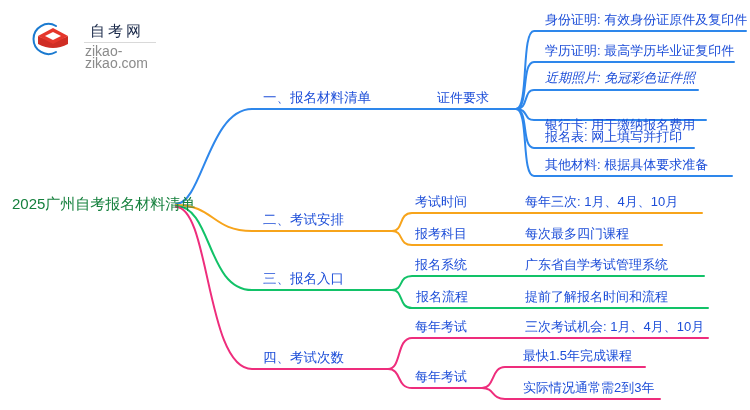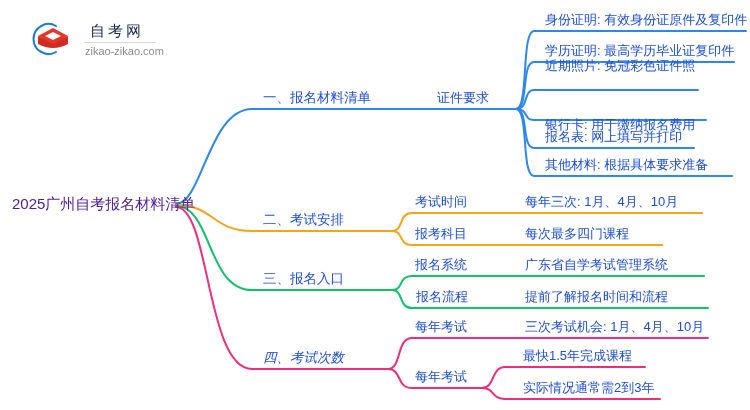--- a/index.html
+++ b/index.html
@@ -5,31 +5,31 @@
   html,body{margin:0;padding:0;}
   body{
     width:750px;height:410px;position:relative;overflow:hidden;background:#ffffff;
     font-family:"Liberation Sans","DejaVu Sans",sans-serif;
   }
   #connectors{position:absolute;left:0;top:0;z-index:0;}
   .node{
     position:absolute;white-space:nowrap;z-index:2;
     color:#1d4ed8;font-size:13px;line-height:20px;cursor:default;
   }
-  .root-label{font-size:15px;line-height:22px;color:#4c1d95;}
+  .root-label{font-size:15px;line-height:22px;color:#15803d;}
   .branch-label{font-size:13.5px;}
   path{fill:none;stroke-width:2;stroke-linecap:round;}
   .logo{position:absolute;left:26px;top:14px;width:150px;height:48px;z-index:2;}
   .logo-icon{position:absolute;left:0;top:6px;}
   .logo-title{
     position:absolute;left:64px;top:8px;font-size:15px;font-weight:normal;
     color:#1b2a4a;letter-spacing:3px;line-height:18px;
   }
   .logo-divider{position:absolute;left:58px;top:28px;width:72px;height:1px;background:#d9d9d9;}
-  .logo-domain{position:absolute;left:59px;top:31px;font-size:11px;color:#8b8b8b;line-height:12px;}
+  .logo-domain{position:absolute;left:59px;top:31px;font-size:14px;color:#8b8b8b;line-height:12px;}
 </style>
 </head>
 <body>
 
 <svg id="connectors" width="750" height="410">
 
   <path d="M 176,204 C 202,204 209,109 252,109 L 516,109" style="stroke: rgb(46, 135, 235);"></path>
   <path d="M 516,109 C 529,109 521,31 534,31 L 746,31" style="stroke: rgb(46, 135, 235);"></path>
   <path d="M 516,109 C 529,109 521,62 534,62 L 734,62" style="stroke: rgb(46, 135, 235);"></path>
   <path d="M 516,109 C 529,109 523,90 534,90 L 698,90" style="stroke: rgb(46, 135, 235);"></path>
@@ -63,35 +63,35 @@
   <div class="logo-divider"></div>
   <div class="logo-domain">zikao-zikao.com</div>
 </div>
 
 <div class="node root-label" style="left:12px;top:193px;">2025广州自考报名材料清单</div>
 
 <div class="node branch-label" style="left:263px;top:88px;">一、报名材料清单</div>
 <div class="node" style="left:437px;top:88px;">证件要求</div>
 <div class="node" style="left:545px;top:10px;">身份证明: 有效身份证原件及复印件</div>
 <div class="node" style="left:545px;top:41px;">学历证明: 最高学历毕业证复印件</div>
-<div class="node" style="left:545px;top:56px;">近期照片: 免冠彩色证件照</div>
+<div class="node" style="left:545px;top:68px;font-style:italic;">近期照片: 免冠彩色证件照</div>
 <div class="node" style="left:545px;top:99px;margin-top:16px;">银行卡: 用于缴纳报名费用</div>
 <div class="node" style="left:545px;top:127px;">报名表: 网上填写并打印</div>
 <div class="node" style="left:545px;top:155px;">其他材料: 根据具体要求准备</div>
 
 <div class="node branch-label" style="left:263px;top:210px;">二、考试安排</div>
 <div class="node" style="left:415px;top:192px;">考试时间</div>
 <div class="node" style="left:525px;top:192px;">每年三次: 1月、4月、10月</div>
 <div class="node" style="left:415px;top:224px;">报考科目</div>
 <div class="node" style="left:525px;top:224px;">每次最多四门课程</div>
 
 <div class="node branch-label" style="left:263px;top:269px;">三、报名入口</div>
 <div class="node" style="left:415px;top:255px;">报名系统</div>
 <div class="node" style="left:525px;top:255px;text-align:center;">广东省自学考试管理系统</div>
 <div class="node" style="left:416px;top:287px;">报名流程</div>
 <div class="node" style="left:525px;top:287px;">提前了解报名时间和流程</div>
 
-<div class="node branch-label" style="left:263px;top:348px;font-style:italic;">四、考试次数</div>
+<div class="node branch-label" style="left:263px;top:348px;">四、考试次数</div>
 <div class="node" style="left:415px;top:317px;">每年考试</div>
 <div class="node" style="left:525px;top:317px;">三次考试机会: 1月、4月、10月</div>
 <div class="node" style="left:415px;top:367px;">每年考试</div>
 <div class="node" style="left:523px;top:346px;">最快1.5年完成课程</div>
 <div class="node" style="left:523px;top:378px;">实际情况通常需2到3年</div>
 
 </body></html>

